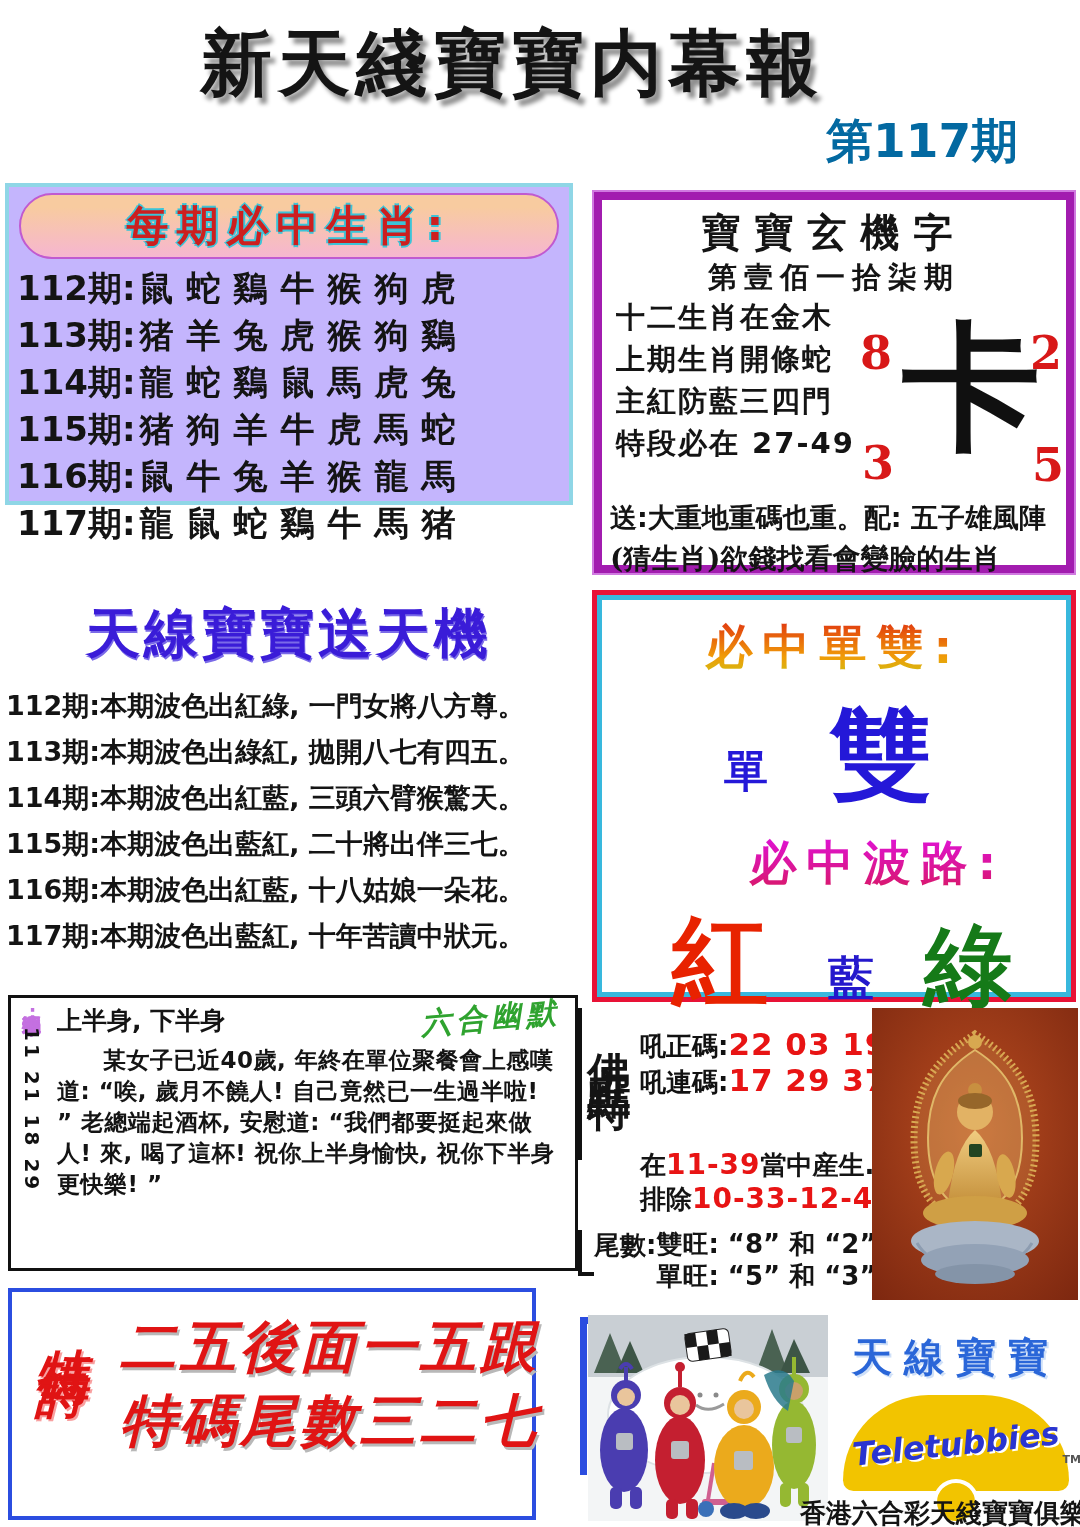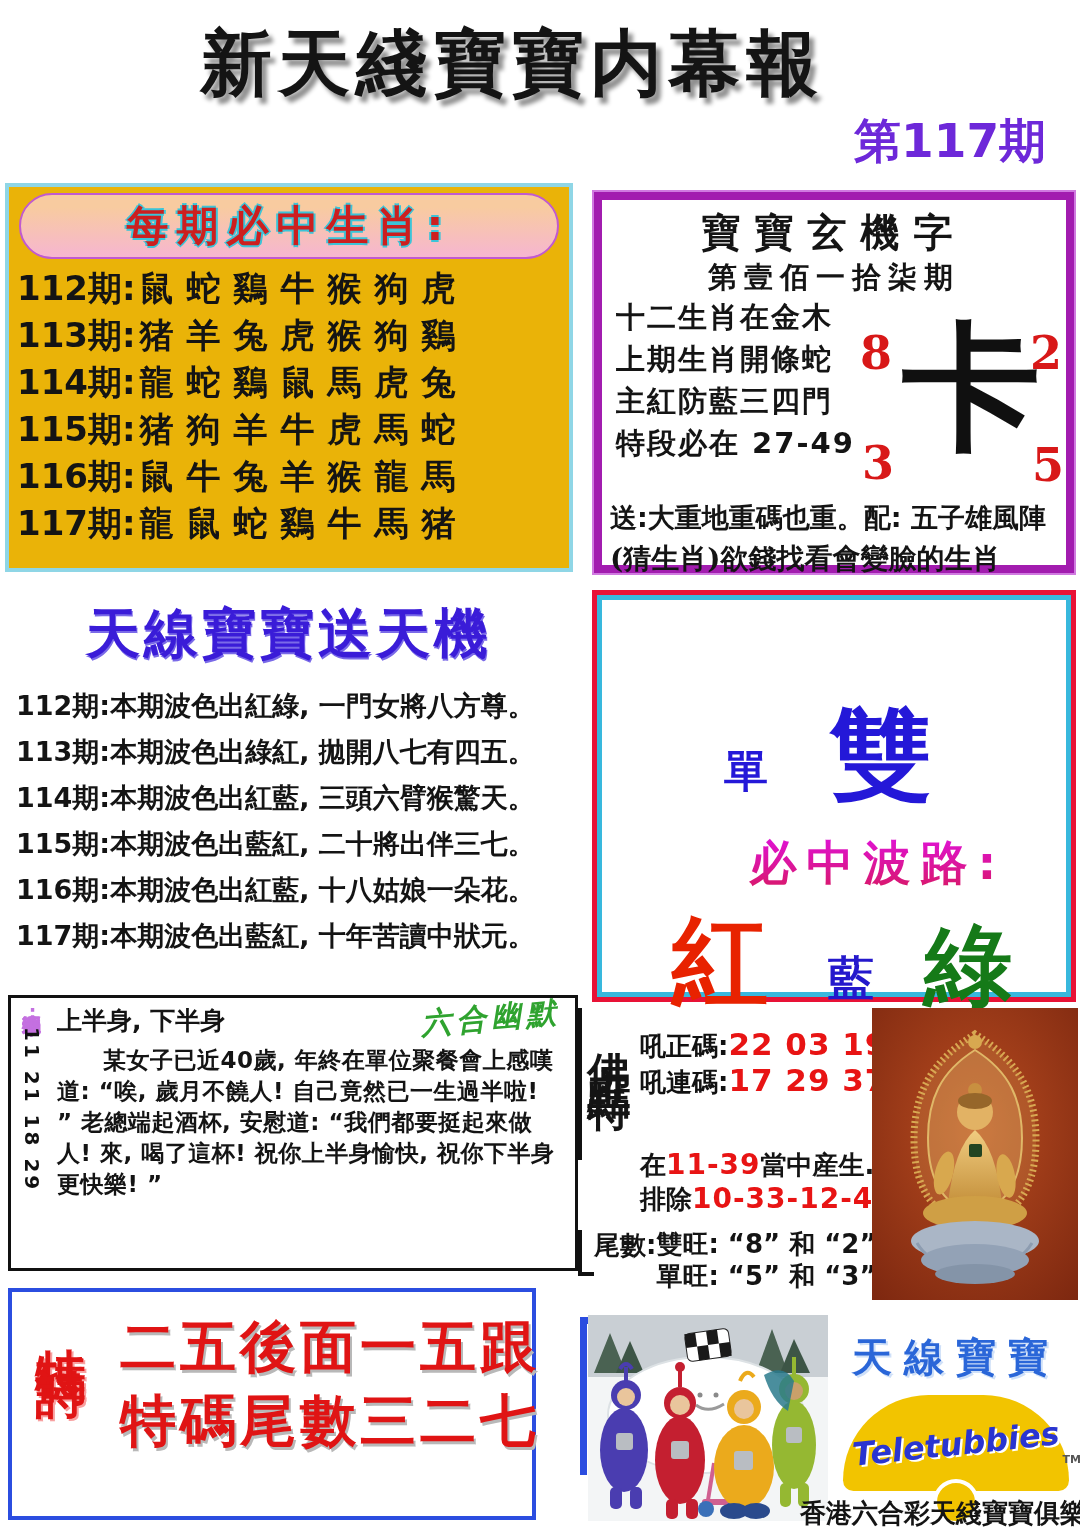--- a/index.html
+++ b/index.html
@@ -2,25 +2,25 @@
 <html><head>
 <meta charset="utf-8">
 <style>
   html,body{margin:0;padding:0;background:#fff;}
   .page{position:relative;width:1080px;height:1527px;background:#fff;overflow:hidden;
         font-family:"DejaVu Sans",sans-serif;color:#141414;}
 
   
   .main-title{position:absolute;left:200px;top:16px;font-size:72px;font-weight:800;
     letter-spacing:6px;color:#141414;text-shadow:5px 6px 4px #8f8f8f;}
-  .issue{position:absolute;left:854px;top:110px;font-size:47px;font-weight:800;color:#6d28d9;}
-
-  
-  .zodiac-box{position:absolute;left:5px;top:183px;width:568px;height:389px;
-    border:4px solid #8fd6e6;background:#eab308;box-sizing:border-box;}
+  .issue{position:absolute;left:826px;top:110px;font-size:47px;font-weight:800;color:#0369a1;}
+
+  
+  .zodiac-box{position:absolute;left:5px;top:183px;width:568px;height:322px;
+    border:4px solid #8fd6e6;background:#c4b5fd;box-sizing:border-box;}
   .zodiac-header{margin:6px 10px 2px;height:62px;border-radius:36px;border:2px solid #c05ad0;
     background:linear-gradient(180deg,#f8cba0 20%,#f6b6d0 100%);
     display:flex;align-items:center;justify-content:center;
     font-size:42px;font-weight:800;color:#cc1f1f;letter-spacing:8px;
     text-shadow:2px 0 0 #3cc4d8,-2px 0 0 #3cc4d8,0 2px 0 #3cc4d8,0 -2px 0 #3cc4d8;}
   .zodiac-rows{padding:4px 0 0 8px;}
   .zodiac-row{height:47px;line-height:47px;font-size:34px;font-weight:800;white-space:nowrap;}
   .zr-animals{letter-spacing:13px;margin-left:4px;}
 
   
@@ -42,21 +42,21 @@
   .m-big{position:absolute;left:300px;top:118px;font-size:138px;font-weight:700;line-height:1;
     font-family:"DejaVu Serif",serif;color:#101010;}
   .m-footer1{position:absolute;left:8px;top:300px;font-size:27px;font-weight:800;white-space:nowrap;}
   .m-footer2{position:absolute;left:8px;top:340px;font-size:28px;font-weight:600;
     font-family:"DejaVu Serif",serif;white-space:nowrap;}
 
   
   .tianji{position:absolute;left:0;top:598px;width:578px;}
   .tianji-title{text-align:center;font-size:54px;font-weight:800;color:#3a1cd8;
     letter-spacing:4px;text-shadow:1px 2px 0 #7a6ae8;}
-  .tianji-rows{margin-top:12px;padding-left:16px;}
+  .tianji-rows{margin-top:12px;padding-left:6px;}
   .tianji-row{height:46px;line-height:46px;font-size:27px;font-weight:800;white-space:nowrap;}
 
   
   .ds-outer{position:absolute;left:592px;top:590px;width:484px;height:412px;
     border:5px solid #e81236;box-sizing:border-box;}
   .ds-inner{position:absolute;inset:0;border:5px solid #38b8dd;background:#fff;}
   .ds-title{position:absolute;width:100%;text-align:center;font-size:47px;font-weight:800;
     letter-spacing:10px;}
   .grad-orange{color:#e05a10;}
   .grad-pink{color:#d818a8;}
@@ -106,21 +106,21 @@
   .bs-note .bs-red{font-size:28px;}
   .bs-tails{position:absolute;left:16px;top:220px;font-size:26px;font-weight:800;
     display:flex;white-space:nowrap;}
   .tail-lines{display:inline-block;line-height:32px;}
 
   
   .buddha-img{position:absolute;left:872px;top:1008px;width:206px;height:292px;}
 
   
   .special-box{position:absolute;left:8px;top:1288px;width:528px;height:232px;
-    border:4px solid #2b4de0;box-sizing:border-box;background:#fff;}
+    border:4px solid #2b4de0;box-sizing:border-box;background:#fff;font-style:italic;}
   .sp-vtitle{position:absolute;left:24px;top:16px;writing-mode:vertical-rl;
     text-orientation:upright;font-size:50px;font-weight:800;color:#e01414;letter-spacing:10px;
     line-height:1;text-shadow:2px 2px 0 #f8a0a0;}
   .sp-line{position:absolute;left:108px;font-size:56px;font-weight:800;color:#e01414;
     letter-spacing:4px;white-space:nowrap;text-shadow:2px 3px 0 #b8b8b8;}
   .sp-l1{top:18px;} .sp-l2{top:92px;}
   .sp-provide{position:absolute;left:118px;top:164px;display:flex;align-items:center;}
   .sp-provide-label{font-size:38px;font-weight:800;color:#e01414;text-shadow:1px 2px 0 #c8c8c8;}
   .sp-circle{width:42px;height:42px;border:3px solid #222;border-radius:50%;margin-left:9px;
     display:flex;align-items:center;justify-content:center;font-size:29px;font-weight:800;
@@ -191,20 +191,21 @@
       <div class="tianji-row"><span>113期:</span><span>本期波色出綠紅, 拋開八七有四五。</span></div>
       <div class="tianji-row"><span>114期:</span><span>本期波色出紅藍, 三頭六臂猴驚天。</span></div>
       <div class="tianji-row"><span>115期:</span><span>本期波色出藍紅, 二十將出伴三七。</span></div>
       <div class="tianji-row"><span>116期:</span><span>本期波色出紅藍, 十八姑娘一朵花。</span></div>
       <div class="tianji-row"><span>117期:</span><span>本期波色出藍紅, 十年苦讀中狀元。</span></div>
     </div>
   </div>
 
   <div class="ds-outer">
     <div class="ds-inner">
+      <div class="ds-title ds-t1 grad-orange">必中單雙:</div>
       <span class="dan">單</span>
       <span class="shuang">雙</span>
       <div class="ds-title ds-t2 grad-pink">必中波路:</div>
       <span class="hong">紅</span>
       <span class="lan">藍</span>
       <span class="lv">綠</span>
     </div>
   </div>
 
   <div class="joke-box">

